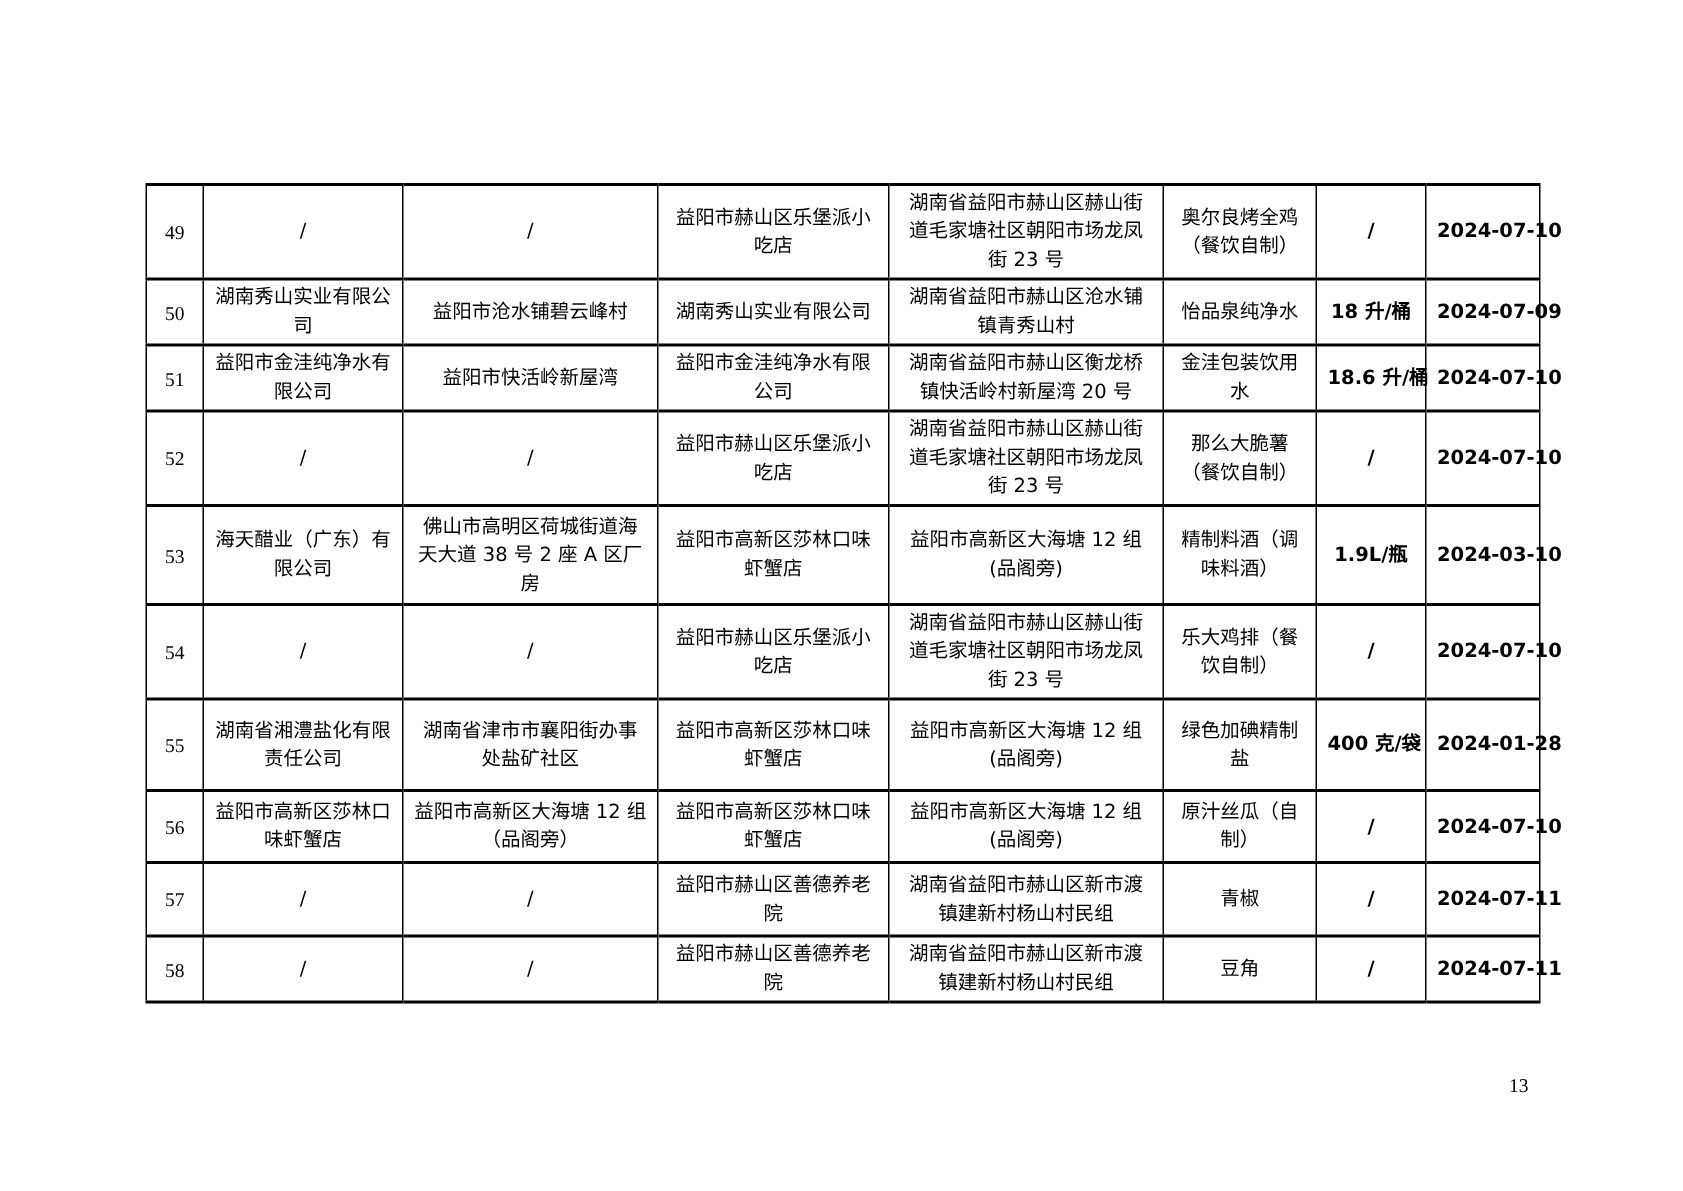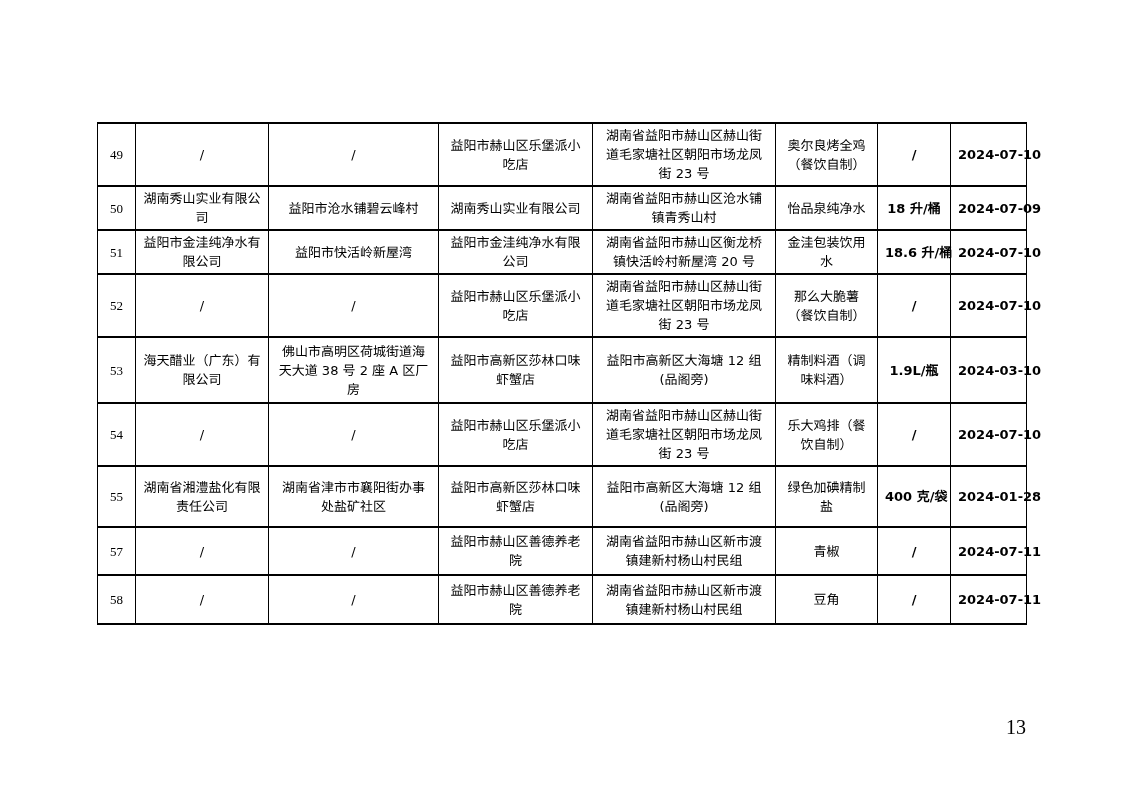--- a/index.html
+++ b/index.html
@@ -61,21 +61,21 @@
   tbody tr:nth-child(6)  { height: 62px; }
   tbody tr:nth-child(7)  { height: 61px; }
   tbody tr:nth-child(8)  { height: 48px; }
   tbody tr:nth-child(9)  { height: 49px; }
   tbody tr:nth-child(10) { height: 34px; }
   .page-number {
     position: absolute;
     left: 1006px;
     top: 716px;
     font-family: "Liberation Serif", serif;
-    font-size: 20px;
+    font-size: 13px;
     color: #000;
   }
 </style>
 </head>
 <body>
 
 <div class="page">
 
   <table class="doc-table">
     <colgroup>
@@ -153,20 +153,30 @@
     <td class="col-index">55</td>
     <td class="col-producer">湖南省湘澧盐化有限责任公司</td>
     <td class="col-producer-addr">湖南省津市市襄阳街办事处盐矿社区</td>
     <td class="col-sampled">益阳市高新区莎林口味虾蟹店</td>
     <td class="col-sampled-addr">益阳市高新区大海塘 12 组(品阁旁)</td>
     <td class="col-food">绿色加碘精制盐</td>
     <td class="col-spec">400 克/袋</td>
     <td class="col-date">2024-01-28</td>
   </tr>
         <tr>
+    <td class="col-index">56</td>
+    <td class="col-producer">益阳市高新区莎林口味虾蟹店</td>
+    <td class="col-producer-addr">益阳市高新区大海塘 12 组（品阁旁）</td>
+    <td class="col-sampled">益阳市高新区莎林口味虾蟹店</td>
+    <td class="col-sampled-addr">益阳市高新区大海塘 12 组(品阁旁)</td>
+    <td class="col-food">原汁丝瓜（自制）</td>
+    <td class="col-spec">/</td>
+    <td class="col-date">2024-07-10</td>
+  </tr>
+        <tr>
     <td class="col-index">57</td>
     <td class="col-producer">/</td>
     <td class="col-producer-addr">/</td>
     <td class="col-sampled">益阳市赫山区善德养老院</td>
     <td class="col-sampled-addr">湖南省益阳市赫山区新市渡镇建新村杨山村民组</td>
     <td class="col-food">青椒</td>
     <td class="col-spec">/</td>
     <td class="col-date">2024-07-11</td>
   </tr>
         <tr>

